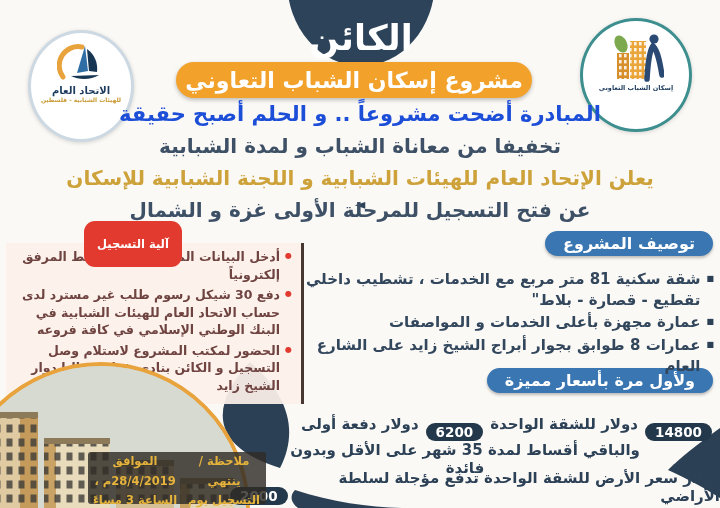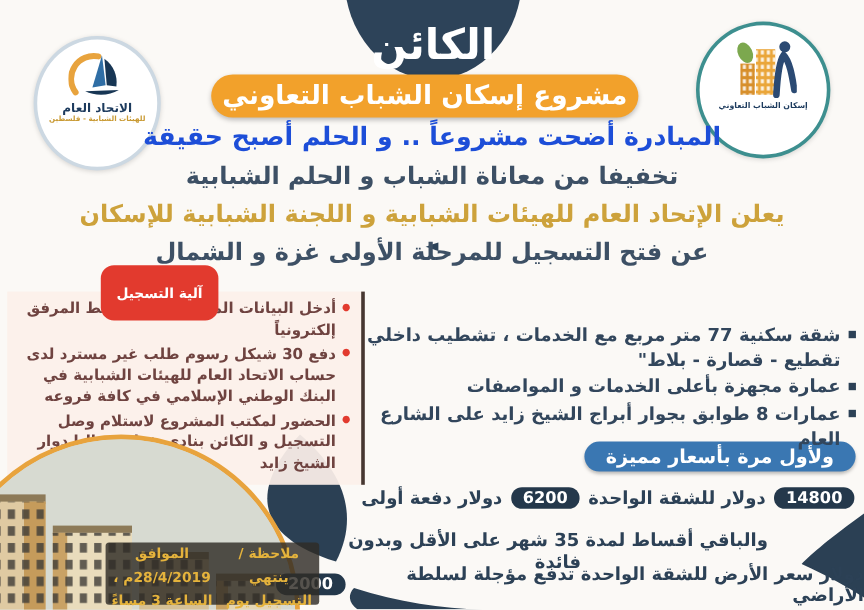--- a/index.html
+++ b/index.html
@@ -85,21 +85,21 @@
   .proj-item .sq { font-size:8px; line-height:2.4; color:#2c4156; }
 
   
   .price-row { position:absolute; display:flex; align-items:center; gap:7px;
                font-size:15px; font-weight:bold; color:#2c4156; z-index:4; }
   .price-row-1 { right:8px; top:406px; direction:rtl; }
   .price-row-2 { position:absolute; right:70px; top:441px; width:370px; text-align:center;
                  font-size:15px; font-weight:bold; color:#2c4156; z-index:4; }
   .price-row-3 { left:230px; top:469px; direction:ltr; }
   .badge { background:#24384b; color:#fff; border-radius:11px; padding:1px 10px;
-           font-size:13.5px; font-weight:bold; }
+           font-size:13.5px; font-weight:bold;margin-top:17px; }
 
   
   .photo {
     position:absolute; left:-48px; top:362px; width:290px; height:290px;
     border-radius:50%; border:4px solid #e8a33d; overflow:hidden;
     background:#d7dad1; z-index:2;
   }
   .note {
     position:absolute; left:88px; top:452px; width:178px; height:52px;
     background:rgba(48,44,38,.82); border-radius:3px; z-index:5;
@@ -153,21 +153,21 @@
       <path d="M39,50 C40,32 42,21 45,17 C50,22 52,34 54,46" fill="none" stroke="#2b4a73" stroke-width="5.5" stroke-linecap="round"></path>
     </svg>
     <div class="l-title">إسكان الشباب التعاوني</div>
   </div>
 
   <div class="title-banner">
     <span>مشروع إسكان الشباب التعاوني</span>
   </div>
   <div class="subtitle">المبادرة أضحت مشروعاً .. و الحلم أصبح حقيقة</div>
 
-  <div class="intro intro-1">تخفيفا من معاناة الشباب و الحلم الشبابية</div>
+  <div class="intro intro-1">تخفيفا من معاناة الشباب و لمدة الشبابية</div>
   <div class="intro intro-2">
     <span>يعلن الإتحاد العام للهيئات الشبابية و اللجنة الشبابية للإسكان</span>
     <span class="arrow">◄</span>
   </div>
   <div class="intro intro-3">عن فتح التسجيل للمرحلة الأولى غزة و الشمال</div>
 
   <div class="reg-pill">آلية التسجيل</div>
   <div class="reg-panel">
     <div class="reg-item">
       <span class="dot">●</span>
@@ -176,24 +176,25 @@
     <div class="reg-item">
       <span class="dot">●</span>
       <span>دفع 30 شيكل رسوم طلب غير مسترد لدى حساب الاتحاد العام للهيئات الشبابية في البنك الوطني الإسلامي في كافة فروعه</span>
     </div>
     <div class="reg-item">
       <span class="dot">●</span>
       <span>الحضور لمكتب المشروع لاستلام وصل التسجيل و الكائن بنادي شباب جباليا دوار الشيخ زايد</span>
     </div>
   </div>
 
+  <div class="blue-pill proj-pill">توصيف المشروع</div>
   <div class="proj-list">
     <div class="proj-item">
       <span class="sq">■</span>
-      <span>شقة سكنية 77 متر مربع مع الخدمات ، تشطيب داخلي تقطيع - قصارة - بلاط"</span>
+      <span>شقة سكنية 81 متر مربع مع الخدمات ، تشطيب داخلي تقطيع - قصارة - بلاط"</span>
     </div>
     <div class="proj-item">
       <span class="sq">■</span>
       <span>عمارة مجهزة بأعلى الخدمات و المواصفات</span>
     </div>
     <div class="proj-item">
       <span class="sq">■</span>
       <span>عمارات 8 طوابق بجوار أبراج الشيخ زايد على الشارع العام</span>
     </div>
   </div>

